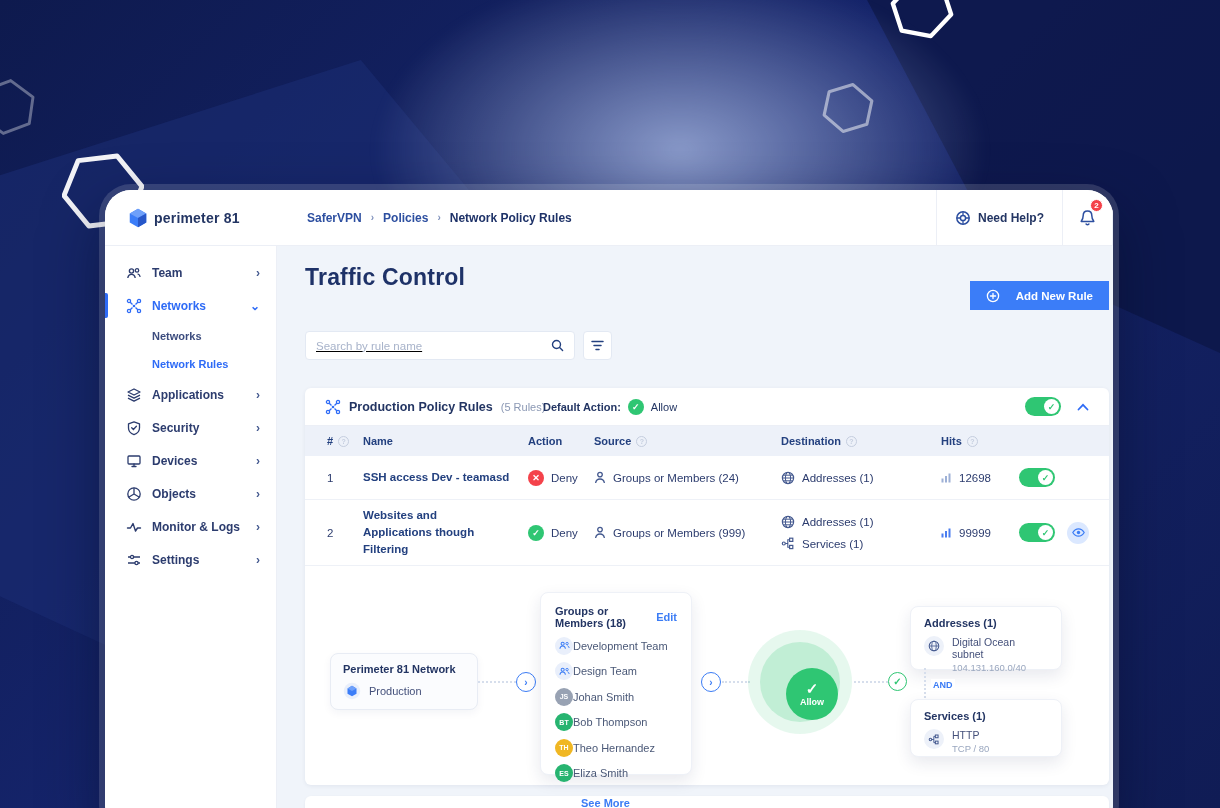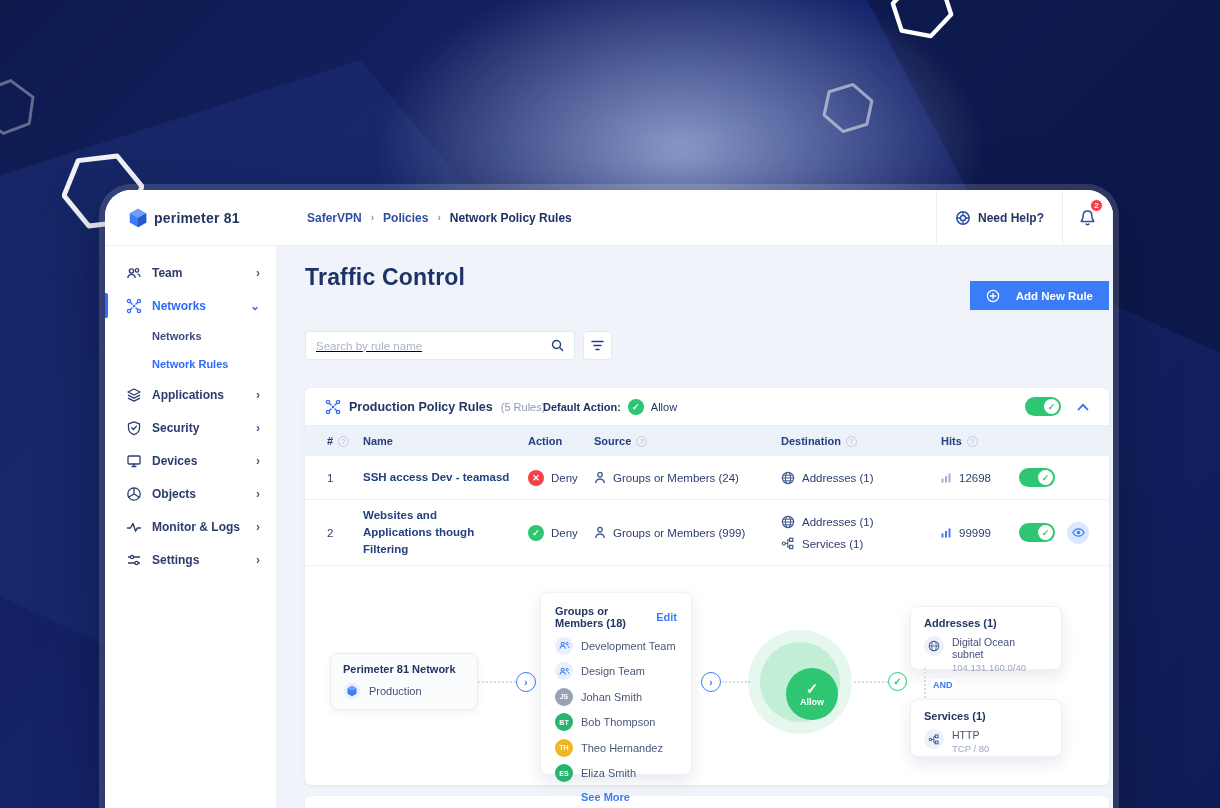--- a/index.html
+++ b/index.html
@@ -116,25 +116,25 @@
                      color:#2fc673; font-size:10px; font-weight:bold; display:flex; align-items:center; justify-content:center; }
   .net-box { position:absolute; left:25px; top:87px; width:148px; height:57px; background:#fbfcfe; border:1px solid #e8ecf4;
              border-radius:8px; box-shadow:0 3px 8px rgba(25,42,90,.05); padding:9px 12px; }
   .net-box-title { font-size:11px; font-weight:bold; color:#233563; }
   .net-box-row { display:flex; align-items:center; gap:8px; margin-top:7px; font-size:11px; color:#44507a; }
   .panel { position:absolute; background:#fff; border-radius:8px; box-shadow:0 6px 16px rgba(25,42,90,.10); border:1px solid #eef1f7; }
   .groups-panel { left:235px; top:26px; width:152px; height:183px; padding:12px 14px; }
   .gp-hdr { display:flex; justify-content:space-between; align-items:center; }
   .gp-title { font-size:11px; font-weight:bold; color:#233563; }
   .gp-edit { font-size:11px; font-weight:bold; color:#3b7cf5; cursor:pointer; }
-  .member { display:flex; align-items:center; gap:8px; margin-top:7.5px; font-size:11px; color:#4a5877; }
+  .member { display:flex; align-items:center; margin-top:7.5px; font-size:11px; color:#4a5877; }
   .m-av { width:18px; height:18px; border-radius:50%; flex:none; display:flex; align-items:center; justify-content:center;
           font-size:7px; font-weight:bold; color:#fff; }
   .m-group { background:#e9effb; }
-  .see-more { margin-top:9px; margin-left:26px; font-size:11px; font-weight:bold; color:#3b7cf5; cursor:pointer; }
+  .see-more { margin-top:15px; margin-left:26px; font-size:11px; font-weight:bold; color:#3b7cf5; cursor:pointer; }
   .allow-halo-outer { position:absolute; left:443px; top:64px; width:104px; height:104px; border-radius:50%; background:rgba(47,198,115,.12); }
   .allow-halo-mid { position:absolute; left:12px; top:12px; width:80px; height:80px; border-radius:50%; background:rgba(47,198,115,.20); }
   .allow-core { position:absolute; left:26px; top:26px; width:52px; height:52px; border-radius:50%; background:#2fc673;
                 display:flex; flex-direction:column; align-items:center; justify-content:center; color:#fff; }
   .allow-core .chk { font-size:15px; font-weight:bold; line-height:1; }
   .allow-core .lbl { font-size:9px; font-weight:bold; margin-top:1px; }
   .addr-panel { left:605px; top:40px; width:152px; height:64px; padding:10px 13px; }
   .svc-panel { left:605px; top:133px; width:152px; height:58px; padding:10px 13px; }
   .p-title { font-size:11px; font-weight:bold; color:#233563; }
   .p-row { display:flex; align-items:flex-start; gap:8px; margin-top:7px; }

